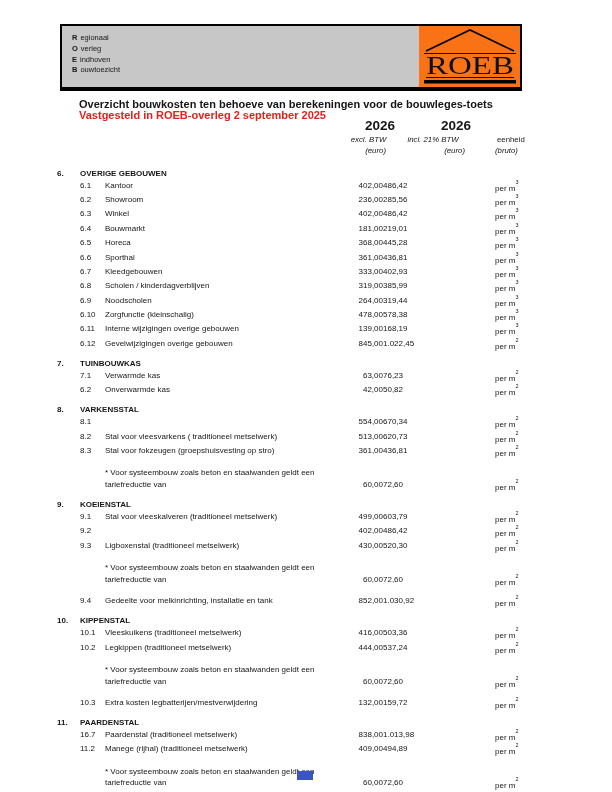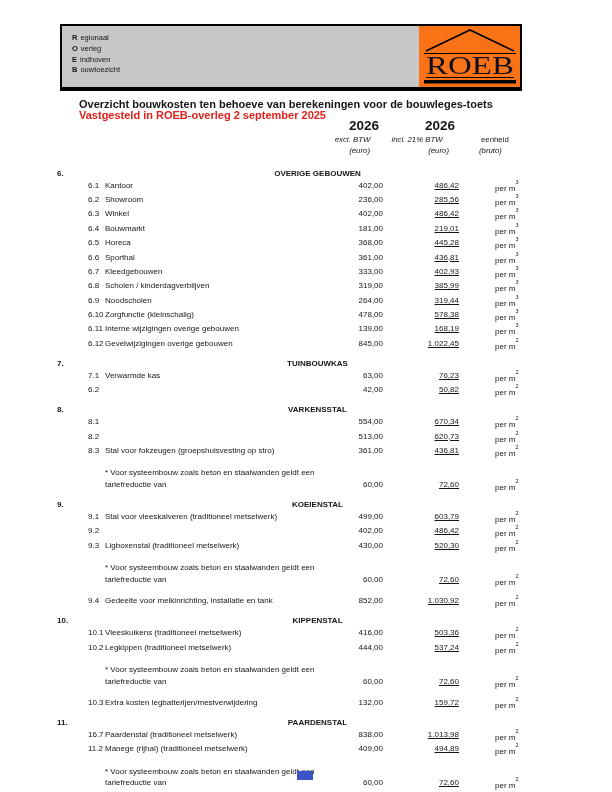--- a/index.html
+++ b/index.html
@@ -18,47 +18,47 @@
                 display:flex; align-items:center; justify-content:center; }
   .logo-svg { display:block; }
   .logo-text { font-family:"Liberation Serif", serif; }
 
   
   .title-block { position:absolute; left:79px; top:99px; font-size:11px; font-weight:bold; line-height:11px; }
   .doc-title { color:#161616; }
   .doc-subtitle { }
 
   
-  .colhead { position:absolute; left:53px; top:117px; width:498px; display:grid;
+  .colhead { position:absolute; left:69px; top:117px; width:498px; display:grid;
              grid-template-columns:23px 25px 225px 53px 76px 96px;
              grid-template-rows:16px 11px 11px; font-size:7.8px; }
   .ch-year { grid-row:1; font-size:13.5px; font-weight:bold; text-align:right; align-self:end; }
   .ch-c4 { grid-column:4; }
   .ch-c5 { grid-column:5; }
   .ch-intro { grid-column:1/4; grid-row:2; align-self:end; padding-left:22px; font-style:italic; }
   .ch-sub { grid-row:2; font-style:italic; text-align:center; align-self:end; }
   .ch-euro { grid-row:3; font-style:italic; text-align:right; align-self:end; }
   .ch-c4e { grid-column:4; padding-right:9px; }
   .ch-c5e { grid-column:5; padding-right:6px; }
   .ch-c6u { grid-column:6; grid-row:2; text-align:left; padding-left:26px; align-self:end; }
   .ch-c6b { grid-column:6; grid-row:3; font-style:italic; text-align:left; padding-left:24px; align-self:end; }
 
   
   #sections { position:absolute; left:57px; top:168px; width:498px; font-size:8px; line-height:11.7px; }
   .section { margin-top:6px; }
   .section:first-child { margin-top:0; }
   .trow { display:grid; grid-template-columns:23px 25px 225px 53px 76px 96px; }
   .sec-head { font-weight:bold; }
   .c1 { grid-column:1; }
-  .c2 { grid-column:2;margin-left:8px; }
+  .c2 { grid-column:2; }
   .c3 { grid-column:3; }
   .c4 { grid-column:4; text-align:right; }
-  .c5 { grid-column:5; text-align:right;text-decoration:underline; }
+  .c5 { grid-column:5; text-align:left; }
   .c6 { grid-column:6; padding-left:36px; white-space:nowrap; }
-  .sec-title { grid-column:2/7;text-align:center; }
+  .sec-title { grid-column:2/7; }
   .note-l1 { grid-column:3/7; }
   .note-first { margin-top:8px; }
   .gap-before { margin-top:7px; }
   .sup { font-size:5.5px; position:relative; top:-3px; }
 
   .blue-mark { position:absolute; left:297px; top:771px; width:16px; height:9px; }
 </style>
 </head>
 <body>
 
@@ -196,38 +196,40 @@
         </div>
         <div class="trow">
           <span class="c2">7.1</span>
           <span class="c3">Verwarmde kas</span>
           <span class="c4">63,00</span>
           <span class="c5">76,23</span>
           <span class="c6"><span>per m</span><sup class="sup">2</sup></span>
         </div>
         <div class="trow">
           <span class="c2">6.2</span>
+          <span class="c3">Onverwarmde kas</span>
           <span class="c4">42,00</span>
           <span class="c5">50,82</span>
           <span class="c6"><span>per m</span><sup class="sup">2</sup></span>
         </div>
       </div>
       <div class="section">
         <div class="trow sec-head">
           <span class="c1">8.</span>
           <span class="sec-title">VARKENSSTAL</span>
         </div>
         <div class="trow">
           <span class="c2">8.1</span>
           <span class="c4">554,00</span>
           <span class="c5">670,34</span>
           <span class="c6"><span>per m</span><sup class="sup">2</sup></span>
         </div>
         <div class="trow">
           <span class="c2">8.2</span>
+          <span class="c3">Stal voor vleesvarkens ( traditioneel metselwerk)</span>
           <span class="c4">513,00</span>
           <span class="c5">620,73</span>
           <span class="c6"><span>per m</span><sup class="sup">2</sup></span>
         </div>
         <div class="trow">
           <span class="c2">8.3</span>
           <span class="c3">Stal voor fokzeugen (groepshuisvesting op stro)</span>
           <span class="c4">361,00</span>
           <span class="c5">436,81</span>
           <span class="c6"><span>per m</span><sup class="sup">2</sup></span>

